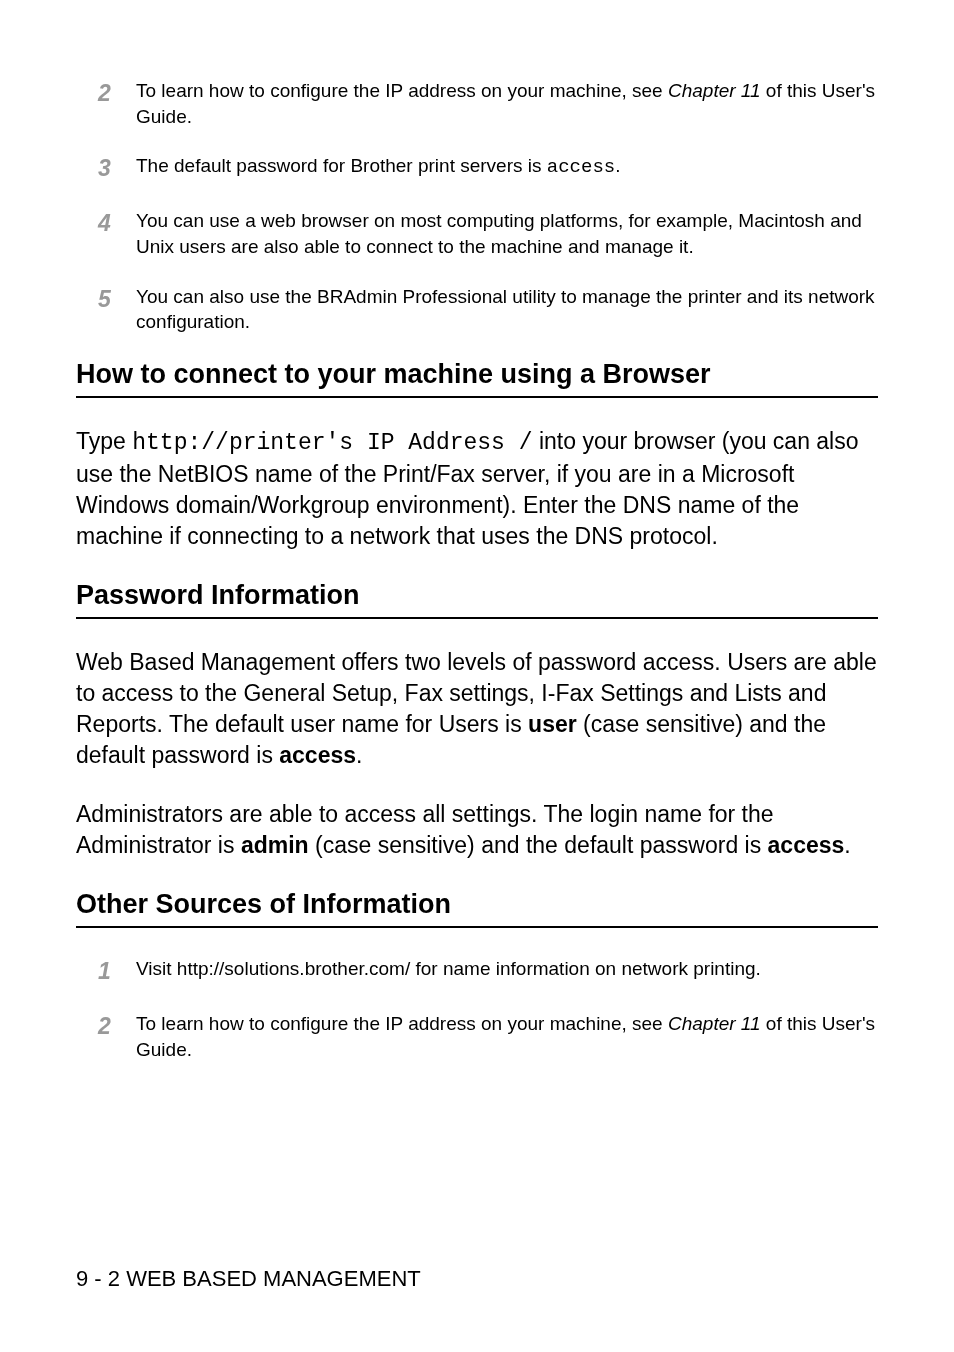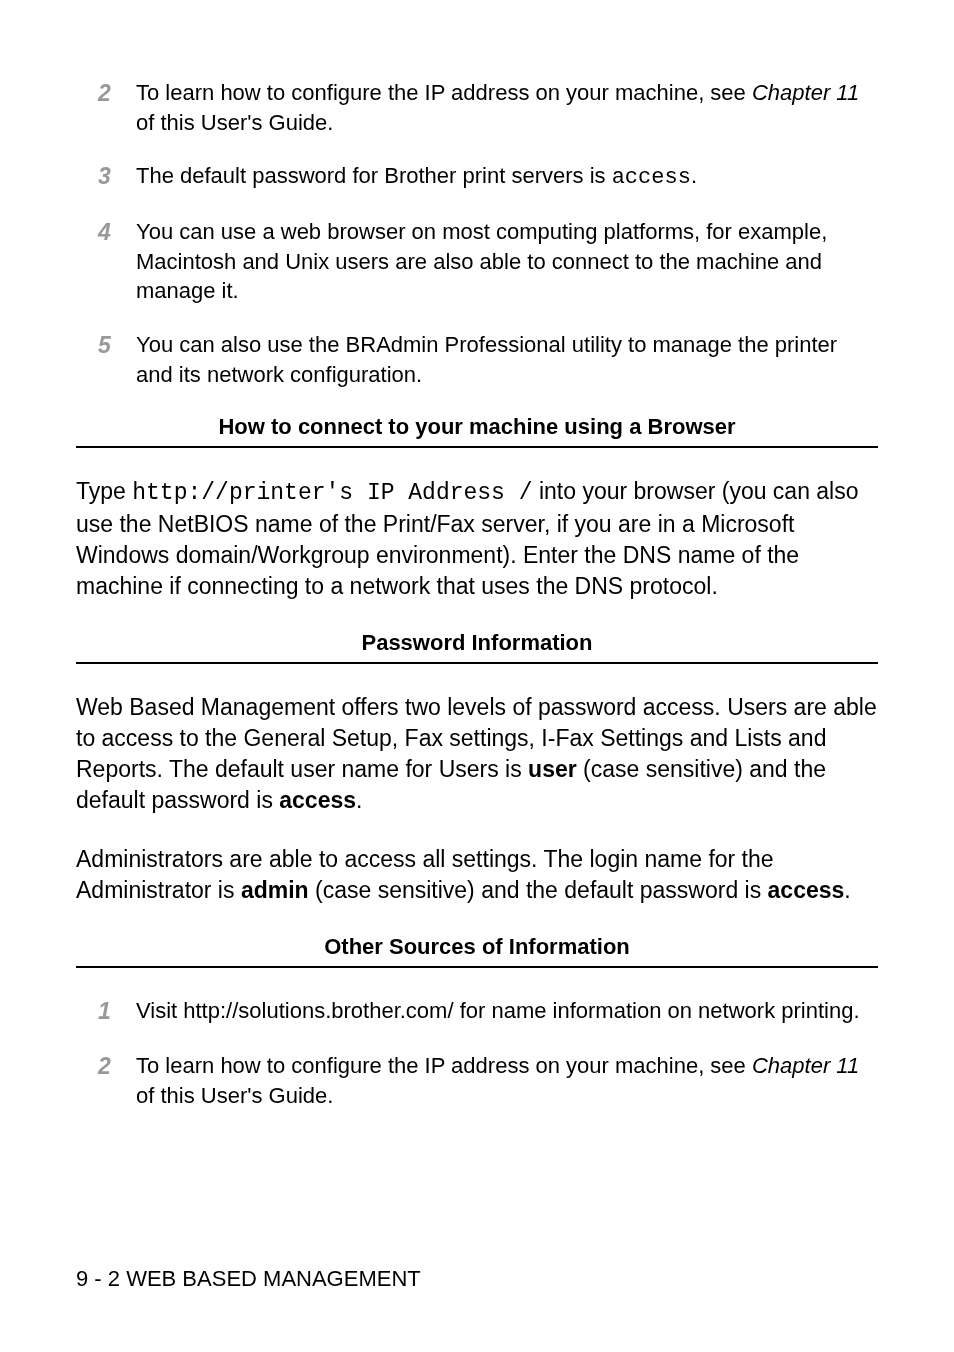--- a/index.html
+++ b/index.html
@@ -26,39 +26,38 @@
     }
     .list-number {
       font-style: italic;
       font-weight: bold;
       color: #999999;
       font-size: 23px;
       min-width: 30px;
       margin-right: 8px;
     }
     .list-text {
-      font-size: 22px;
+      font-size: 19px;
       flex: 1;
     }
     .mono {
       font-family: 'Courier New', Courier, monospace;
     }
     .italic {
       font-style: italic;
     }
     .bold {
       font-weight: bold;
       text-align: right;
     }
     h2 {
-      font-size: 22px;
+      font-size: 27px;
       font-weight: bold;
       margin-top: 2px;
       margin-bottom: 6px;
-      text-align: center;
     }
     .section-rule {
       border: none;
       border-bottom: 2px solid #000000;
       margin-bottom: 28px;
     }
     .para {
       font-size: 23px;
       line-height: 1.35;
       margin-bottom: 28px;

